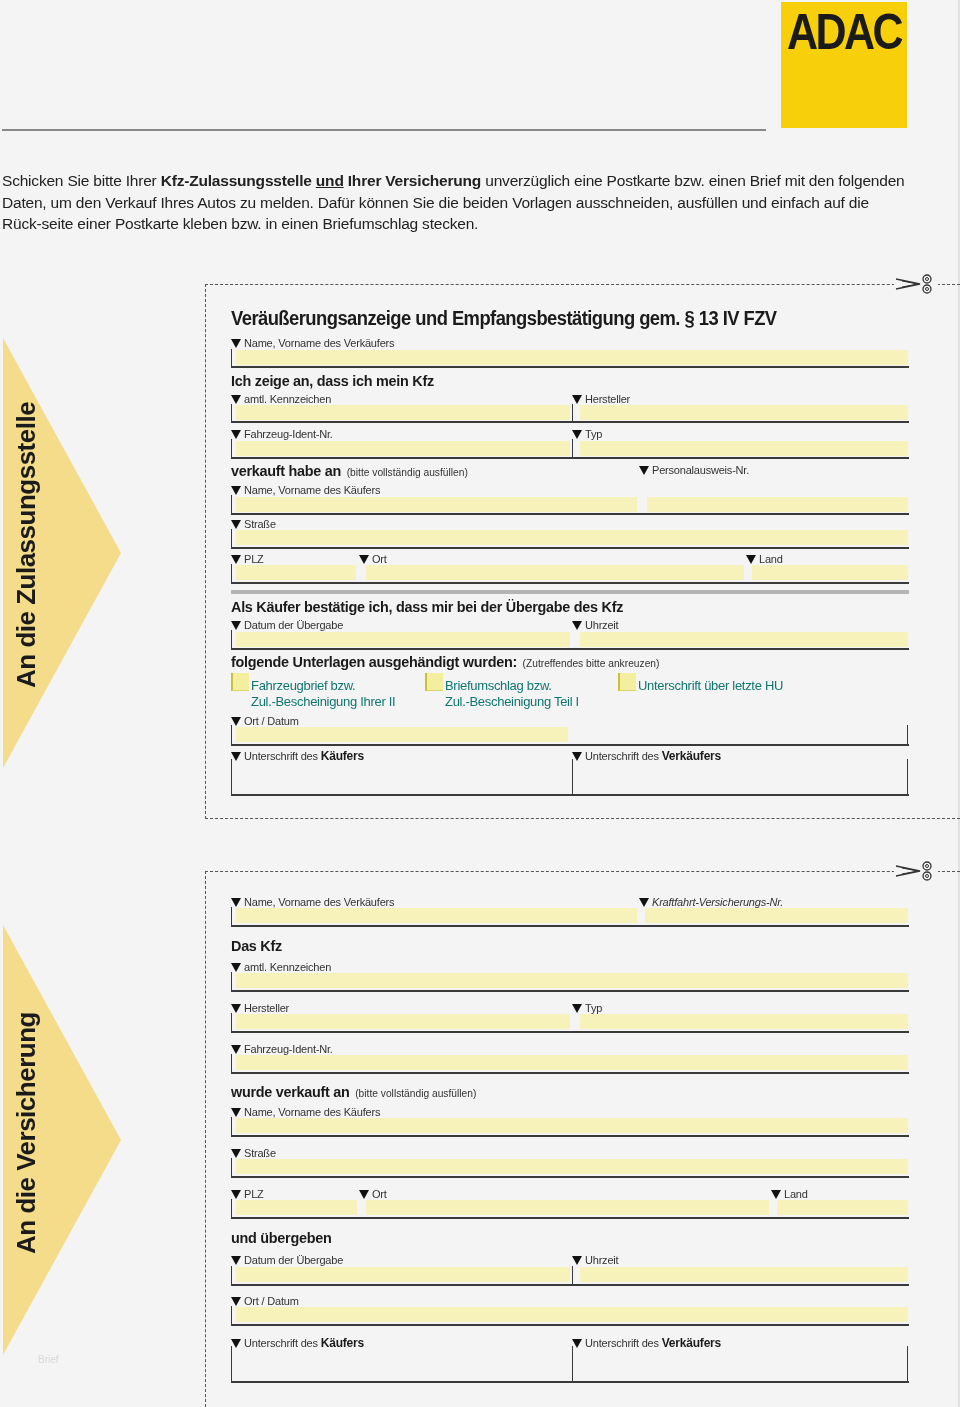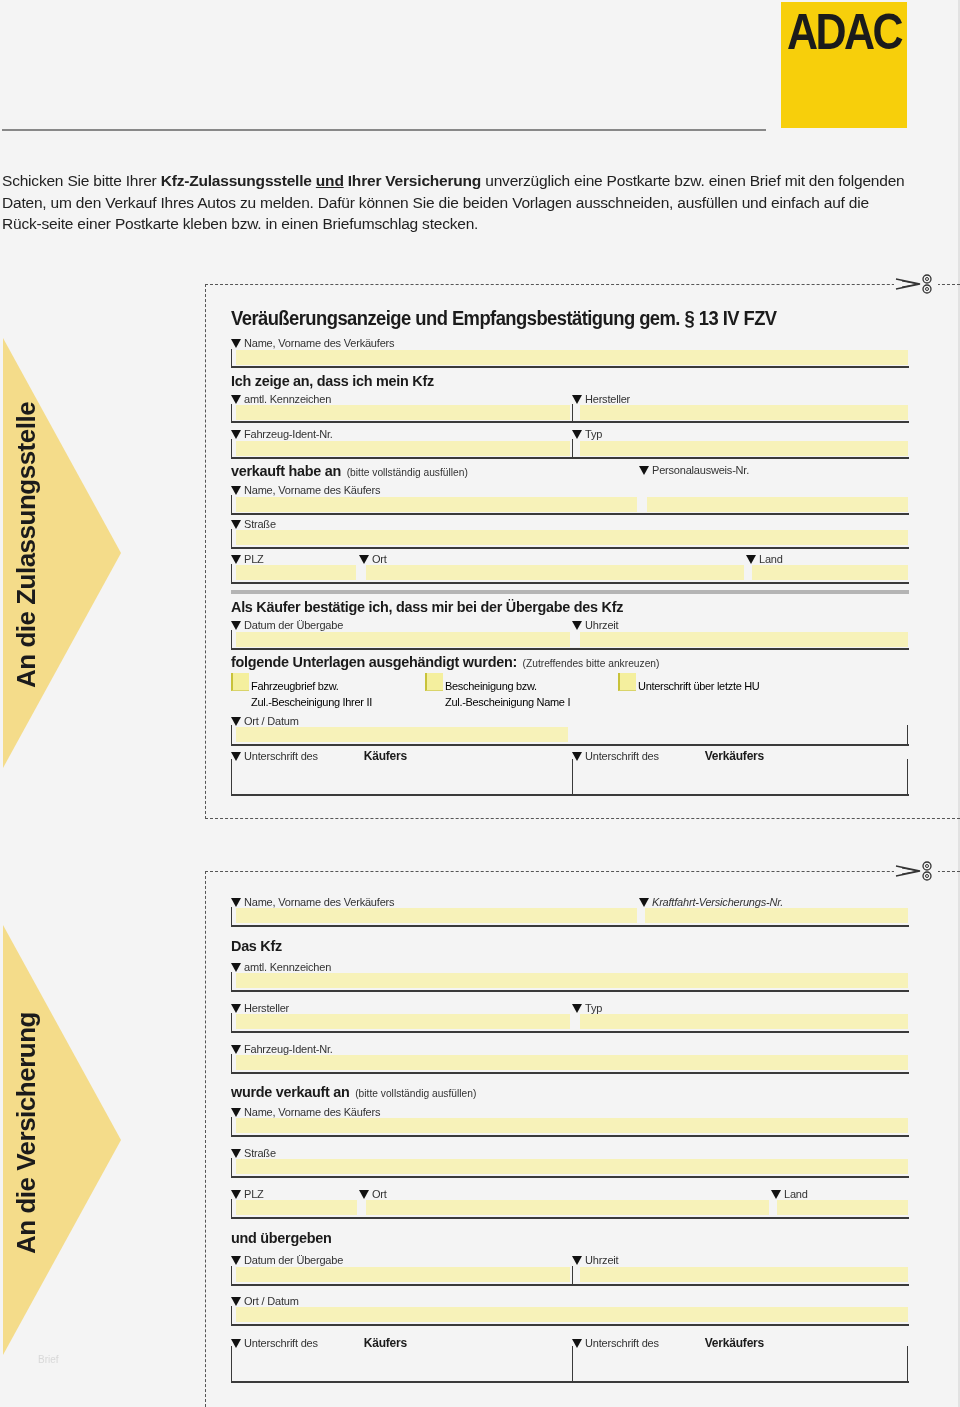--- a/index.html
+++ b/index.html
@@ -27,28 +27,28 @@
   .scissors { width: 44px; height: 22px; }
 
   
   .h-title { font-weight: 700; font-size: 20px; letter-spacing: -0.6px; color: #1b1b1b; transform: scaleX(0.92); transform-origin: left; white-space: nowrap; }
   .h-sec { font-weight: 700; font-size: 15.5px; letter-spacing: -0.3px; color: #1b1b1b; white-space: nowrap; transform: scaleX(0.93); transform-origin: left; }
   .h-note { font-weight: 400; font-size: 11px; color: #333; margin-left: 6px; letter-spacing: 0; }
 
   
   .field-label { font-size: 11px; color: #333; white-space: nowrap; letter-spacing: -0.2px; }
   .field-label .tri-ic { display:inline-block; width:0; height:0; border-left:5.5px solid transparent; border-right:5.5px solid transparent; border-top:9px solid #111; margin-right:3px; vertical-align: -1px; }
-  .field-label b { font-weight: 700; color: #1b1b1b; font-size: 12px; margin-left: 43px; }
+  .field-label b { font-weight: 700; color: #1b1b1b; font-size: 12px; }
   .fill { background: #f7f2b9; }
   .line-h { height: 1.5px; background: #3a3a3a; }
   .line-v { width: 1.2px; background: #3a3a3a; }
   .thick-grey { height: 4px; background: #b4b4b4; }
 
   .cb { width: 18px; height: 18px; background: #f4ef9e; border-left: 2px solid #c8c23a; border-bottom: 1px solid #d9d46a; }
-  .cb-label { font-size: 11px; color: #000000; line-height: 16px; letter-spacing: -0.3px; white-space: nowrap; }
+  .cb-label { font-size: 13px; color: #0f766e; line-height: 16px; letter-spacing: -0.3px; white-space: nowrap; }
 
   .watermark { left: 38px; top: 1354px; font-size: 10px; color: #d8d8d8; }
   .right-edge { left: 958px; top: 0; width: 2px; height: 1407px; background: #e2e2e2; }
 </style>
 </head>
 <body>
 
 <div class="abs logo">
   <span class="logo-text">ADAC</span>
 </div>
@@ -148,22 +148,22 @@
 <div class="abs h-sec" style="left:231px;top:653px;"><span>folgende Unterlagen ausgehändigt wurden:</span><span class="h-note">(Zutreffendes bitte ankreuzen)</span></div>
 
 <div class="abs cb" style="left:231px;top:673px;"></div>
 <div class="abs cb-label" style="left:251px;top:678px;">
     <div>Fahrzeugbrief bzw.</div>
     <div>Zul.-Bescheinigung Ihrer II</div>
   </div>
 
 <div class="abs cb" style="left:425px;top:673px;"></div>
 <div class="abs cb-label" style="left:445px;top:678px;">
-    <div>Bescheinigung bzw.</div>
-    <div>Zul.-Bescheinigung Name I</div>
+    <div>Briefumschlag bzw.</div>
+    <div>Zul.-Bescheinigung Teil I</div>
   </div>
 
 <div class="abs cb" style="left:618px;top:673px;"></div>
 <div class="abs cb-label" style="left:638px;top:678px;">
     <div>Unterschrift über letzte HU</div>
   </div>
 
 <div class="abs field-label" style="left:231px;top:715px;"><span class="tri-ic"></span><span>Ort / Datum</span></div>
 <div class="abs fill" style="left:236px;top:727px;width:332px;height:15px;"></div>
 <div class="abs line-v" style="left:231px;top:725px;height:20px;"></div>

